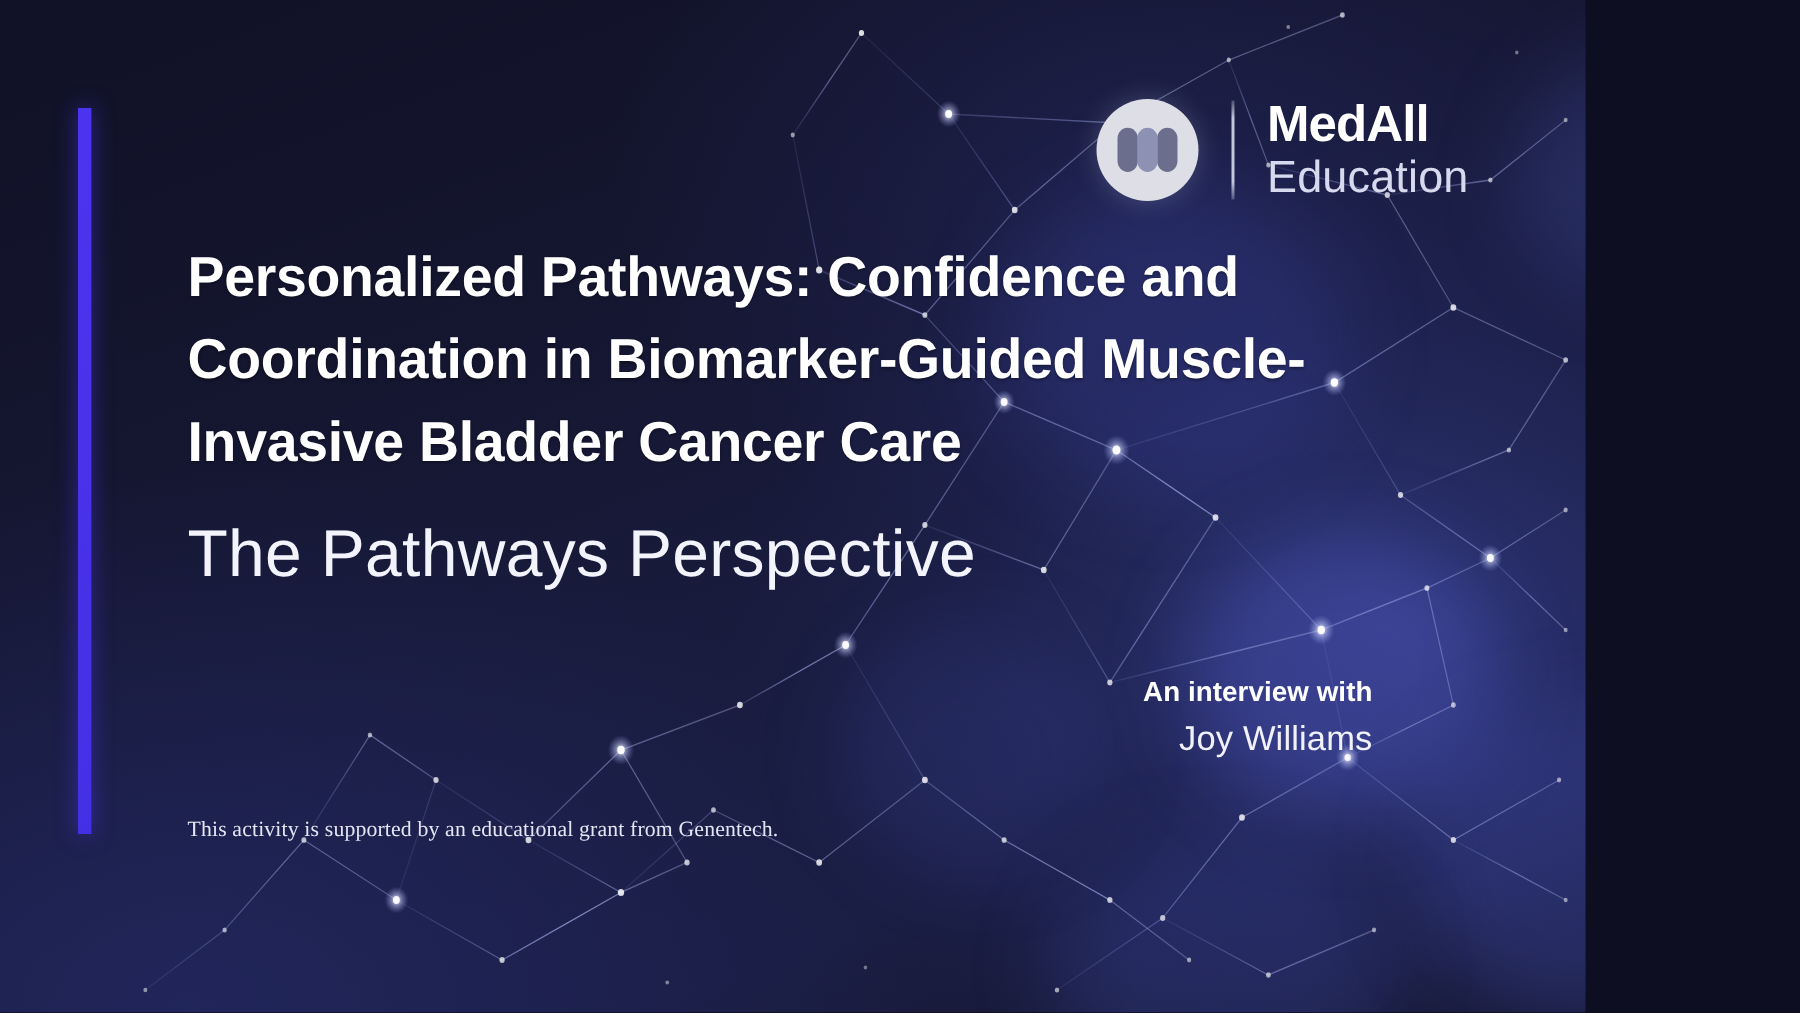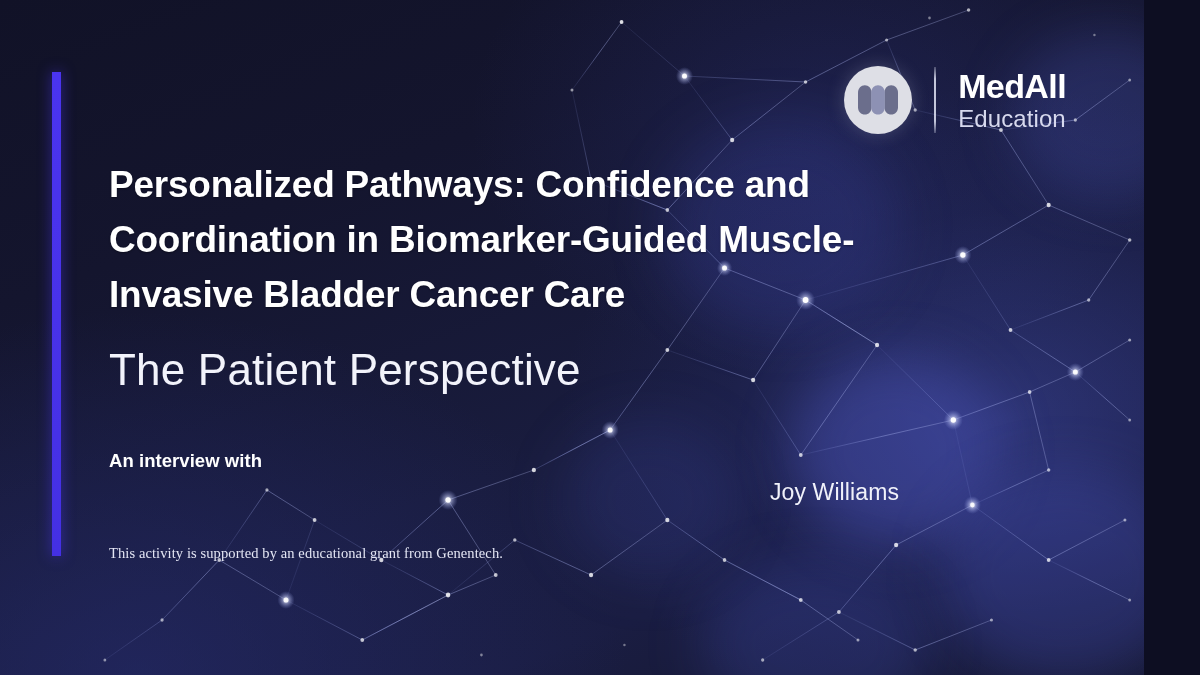--- a/index.html
+++ b/index.html
@@ -3,21 +3,21 @@
 <meta charset="utf-8">
 <title>Slide</title>
 <style>
   html, body {
     margin: 0;
     padding: 0;
     background: #0d0e22;
   }
   .slide {
     position: relative;
-    width: 1144px;
+    width: 1057px;
     height: 675px;
     overflow: hidden;
     background:
       radial-gradient(ellipse 620px 460px at 88% 62%, rgba(72,84,190,0.42) 0%, rgba(48,56,140,0.16) 45%, rgba(0,0,0,0) 72%),
       radial-gradient(ellipse 520px 380px at 72% 18%, rgba(52,60,150,0.26) 0%, rgba(0,0,0,0) 68%),
       radial-gradient(ellipse 700px 520px at 12% 100%, rgba(40,46,118,0.50) 0%, rgba(0,0,0,0) 70%),
       linear-gradient(160deg, #111227 0%, #14152e 28%, #191c3e 60%, #1a1d42 78%, #15172f 100%);
     font-family: "Liberation Sans", "DejaVu Sans", sans-serif;
     -webkit-font-smoothing: antialiased;
   }
@@ -84,30 +84,30 @@
     line-height: 1.0;
   }
   .brand-name {
     font-size: 34px;
     font-weight: 700;
     color: #ffffff;
     letter-spacing: -0.6px;
     margin-bottom: 4px;
   }
   .brand-sub {
-    font-size: 24px;
+    font-size: 30px;
     font-weight: 300;
     color: #d7d9ee;
     letter-spacing: 0.1px;
   }
 
   
   .content {
     position: absolute;
-    left: 109px;
+    left: 125px;
     top: 0;
     width: 790px;
   }
   .title {
     margin: 0;
     padding-top: 157px;
     color: #ffffff;
     font-size: 37.5px;
     font-weight: 700;
     line-height: 55px;
@@ -126,20 +126,21 @@
     letter-spacing: 0.2px;
   }
   .interview-label {
     margin: 0;
     padding-top: 51px;
     color: #ffffff;
     font-size: 18.5px;
     font-weight: 700;
     line-height: 26px;
     letter-spacing: 0.05px;
+    text-align: right;
   }
   .interview-name {
     margin: 0;
     padding-top: 3px;
     color: #f0f1fa;
     font-size: 23px;
     font-weight: 400;
     line-height: 30px;
     letter-spacing: 0.1px;
     text-align: right;
@@ -311,19 +312,19 @@
     </div>
     <div class="brand-divider"></div>
     <div class="brand-text">
       <div class="brand-name">MedAll</div>
       <div class="brand-sub">Education</div>
     </div>
   </div>
 
   <div class="content">
     <h1 class="title">Personalized Pathways: Confidence and Coordination in Biomarker-Guided Muscle-Invasive Bladder Cancer Care</h1>
-    <div class="subtitle">The Patient Perspective</div>
+    <div class="subtitle">The Pathways Perspective</div>
     <div class="interview-label">An interview with</div>
     <div class="interview-name">Joy Williams</div>
     <div class="funding">This activity is supported by an educational grant from Genentech.</div>
   </div>
 
 </div>
 
 </body></html>

